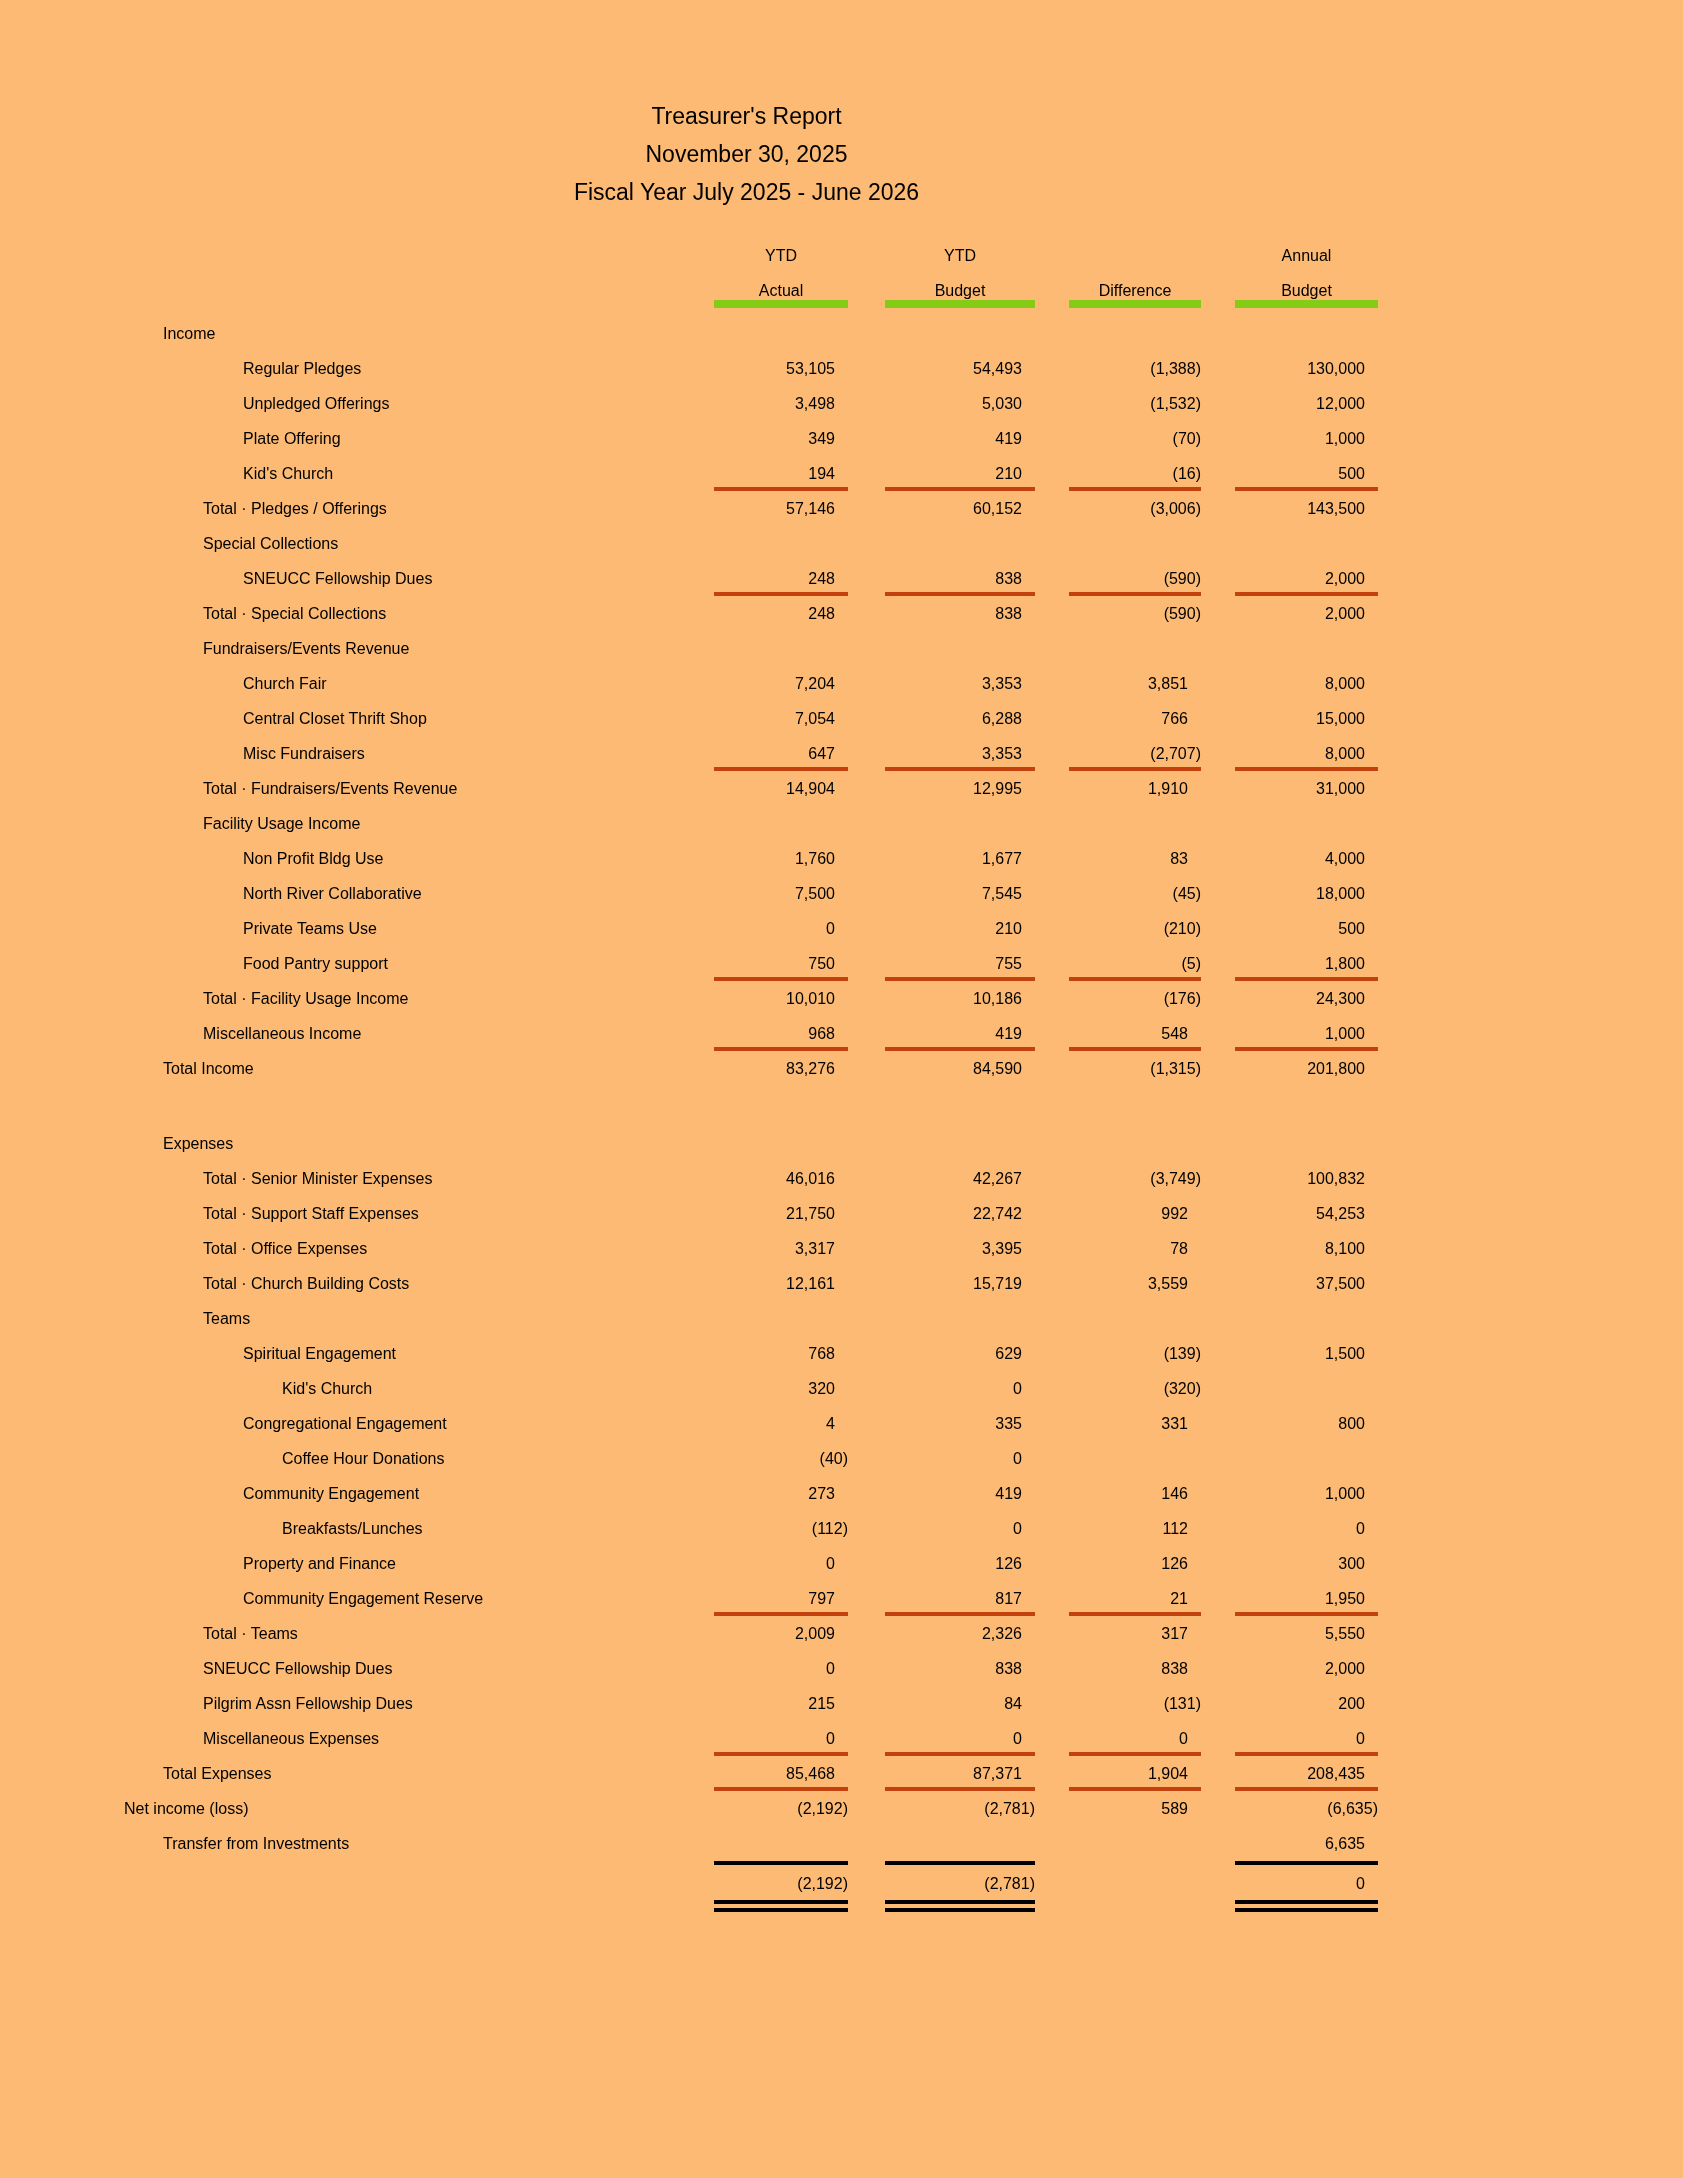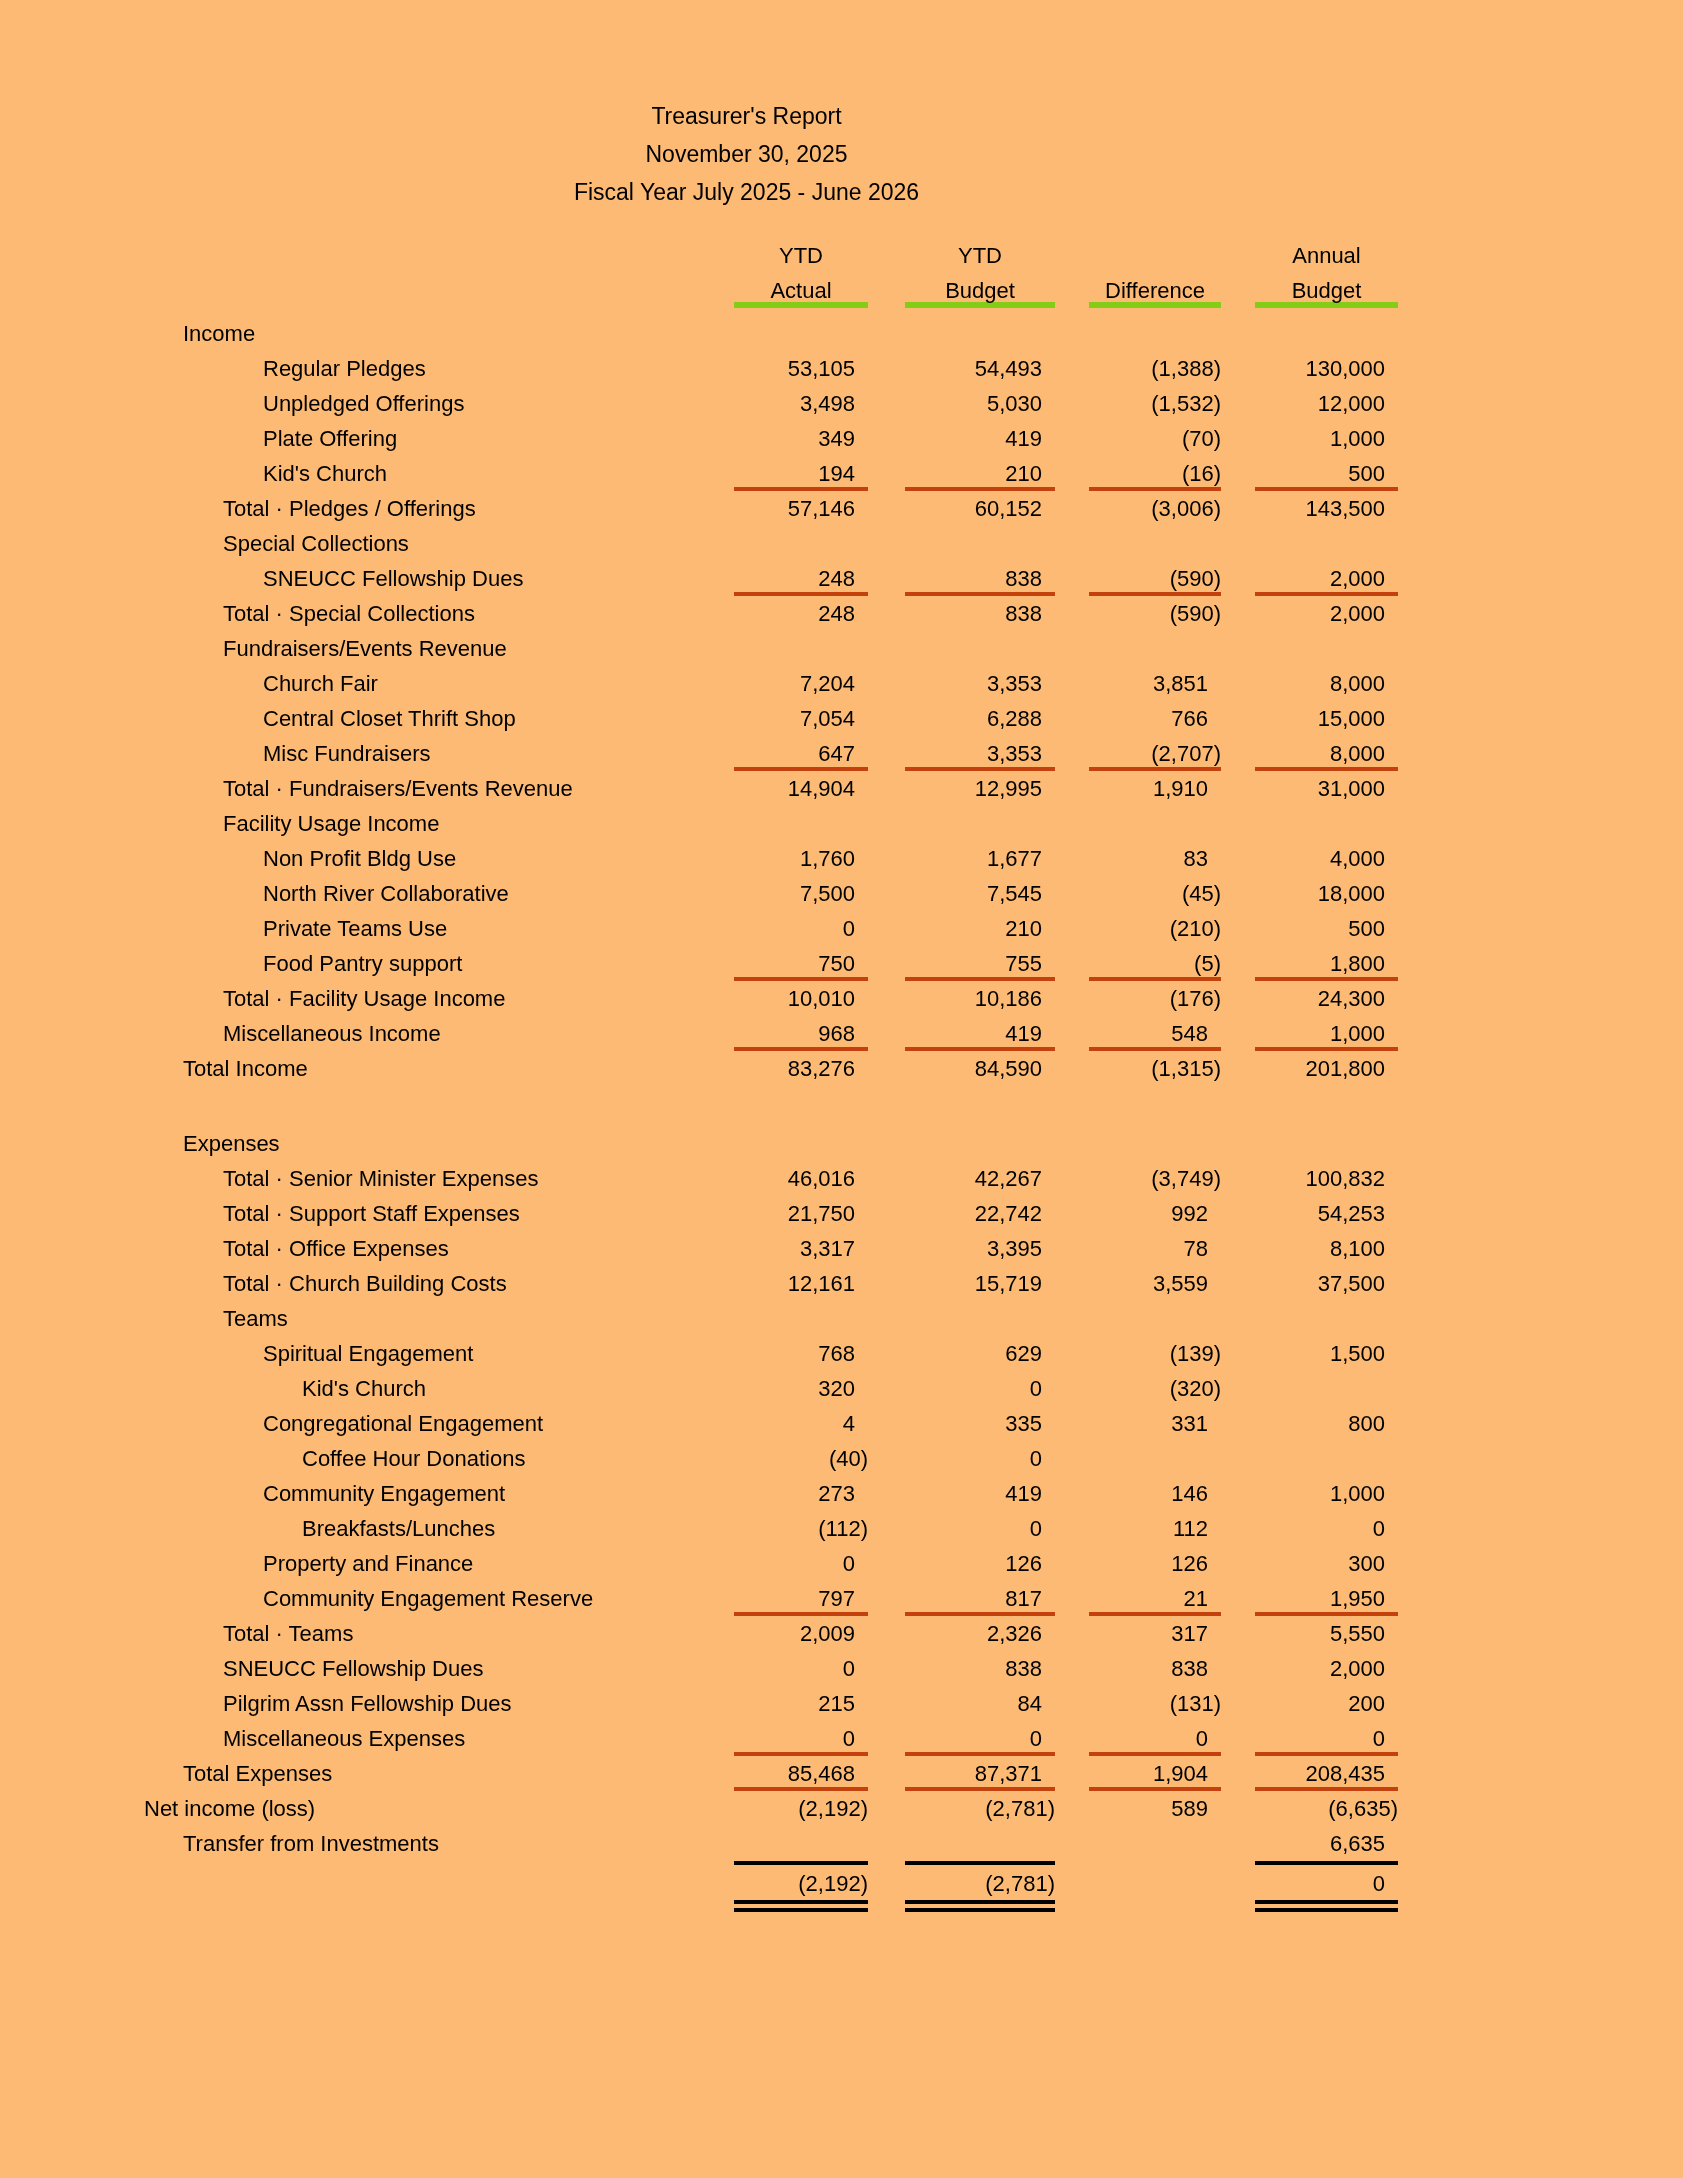--- a/index.html
+++ b/index.html
@@ -6,29 +6,29 @@
   .page {
     position:relative; width:1683px; height:2178px; background:#fdba74;
     font-family:"Liberation Sans", sans-serif; color:#000; overflow:hidden;
     -webkit-font-smoothing:antialiased;
   }
   .title-block {
     position:absolute; left:400px; top:97px; width:693px;
     text-align:center; font-size:23px; line-height:38px;
   }
   .report {
-    position:absolute; left:144px; top:238px; width:1255px; font-size:22px;
+    position:absolute; left:124px; top:238px; width:1255px; font-size:16px;
   }
   .hdr-row, .row {
     display:grid;
     grid-template-columns:554px 170px 187px 166px 177px;
   }
   .hdr-row > div { line-height:35px; height:35px; }
   .hdr .num { text-align:center; padding-right:0; }
-  .hdr-underline .num { border-bottom:6px solid #84cc16; box-sizing:border-box; }
+  .hdr-underline .num { border-bottom:8px solid #84cc16; box-sizing:border-box; }
   .hdr { margin-bottom:0; }
   .hdr-gap { height:8px; }
   .row { height:35px; }
   .row.spacer { height:40px; }
   .row.tall { height:51px; }
   .row .label, .row .cell { height:100%; }
   .label { line-height:35px; white-space:nowrap; }
   .lv0 { padding-left:0; }
   .lv1 { padding-left:39px; }
   .lv2 { padding-left:79px; }

